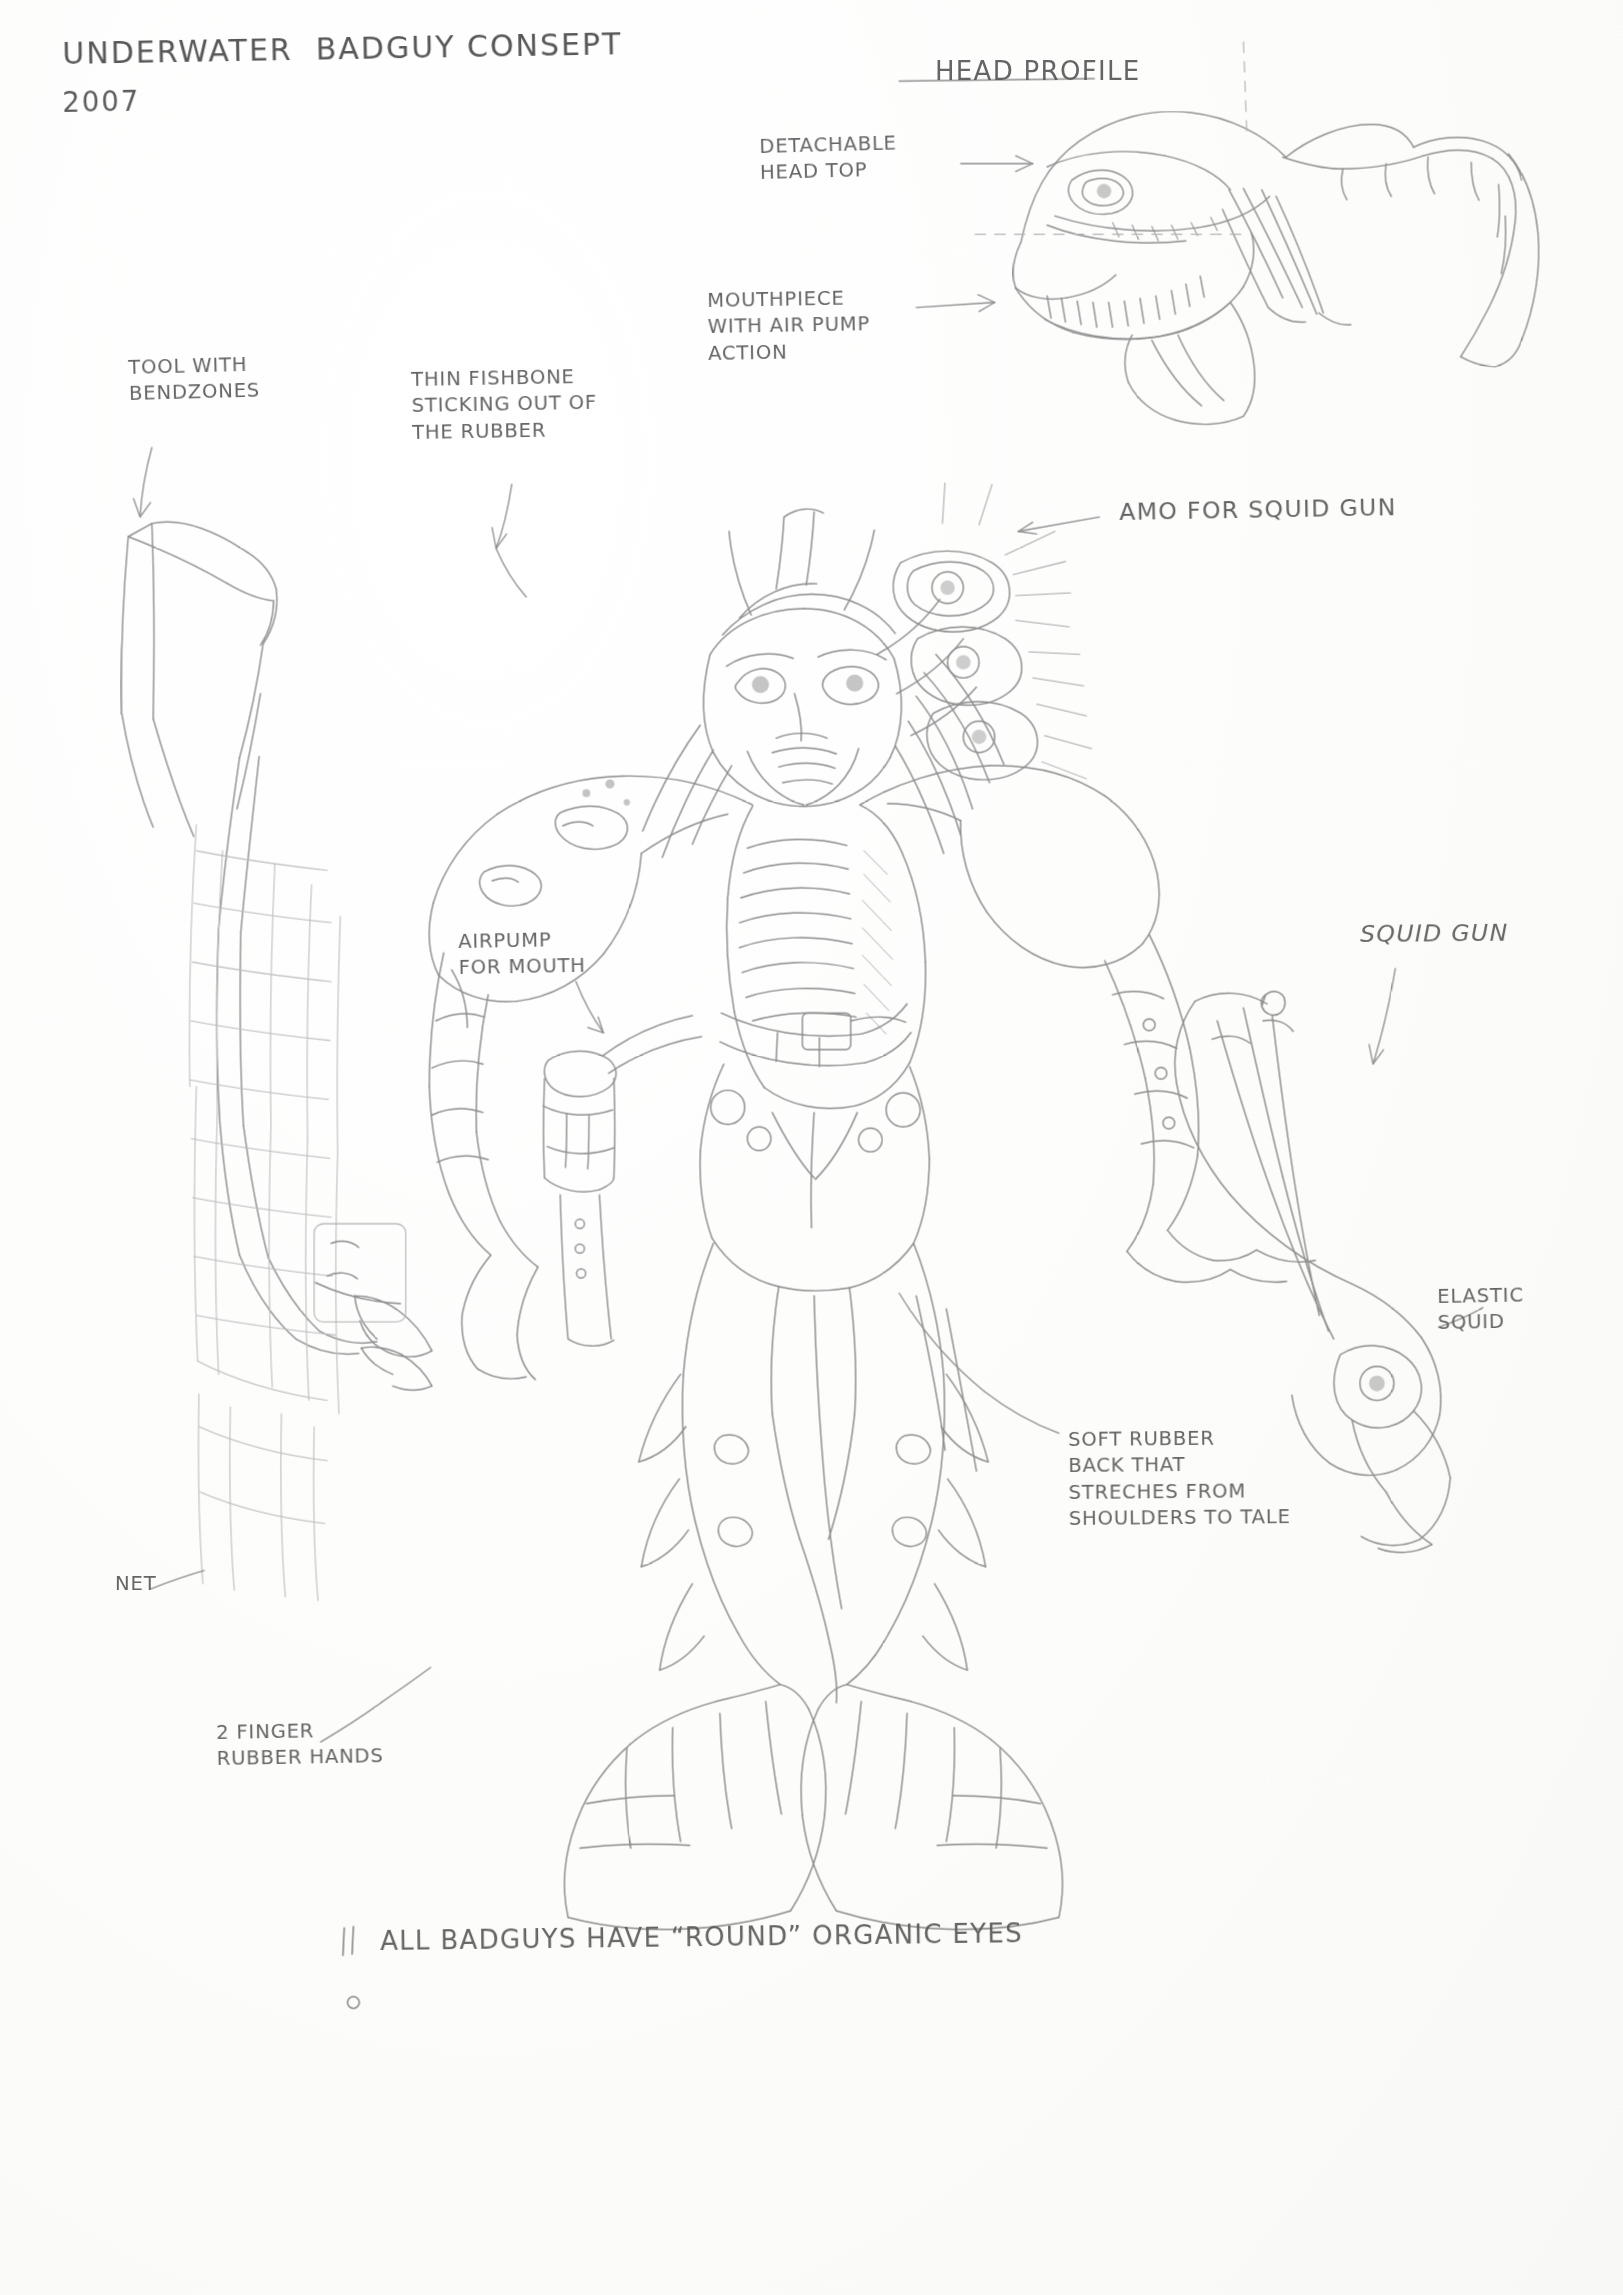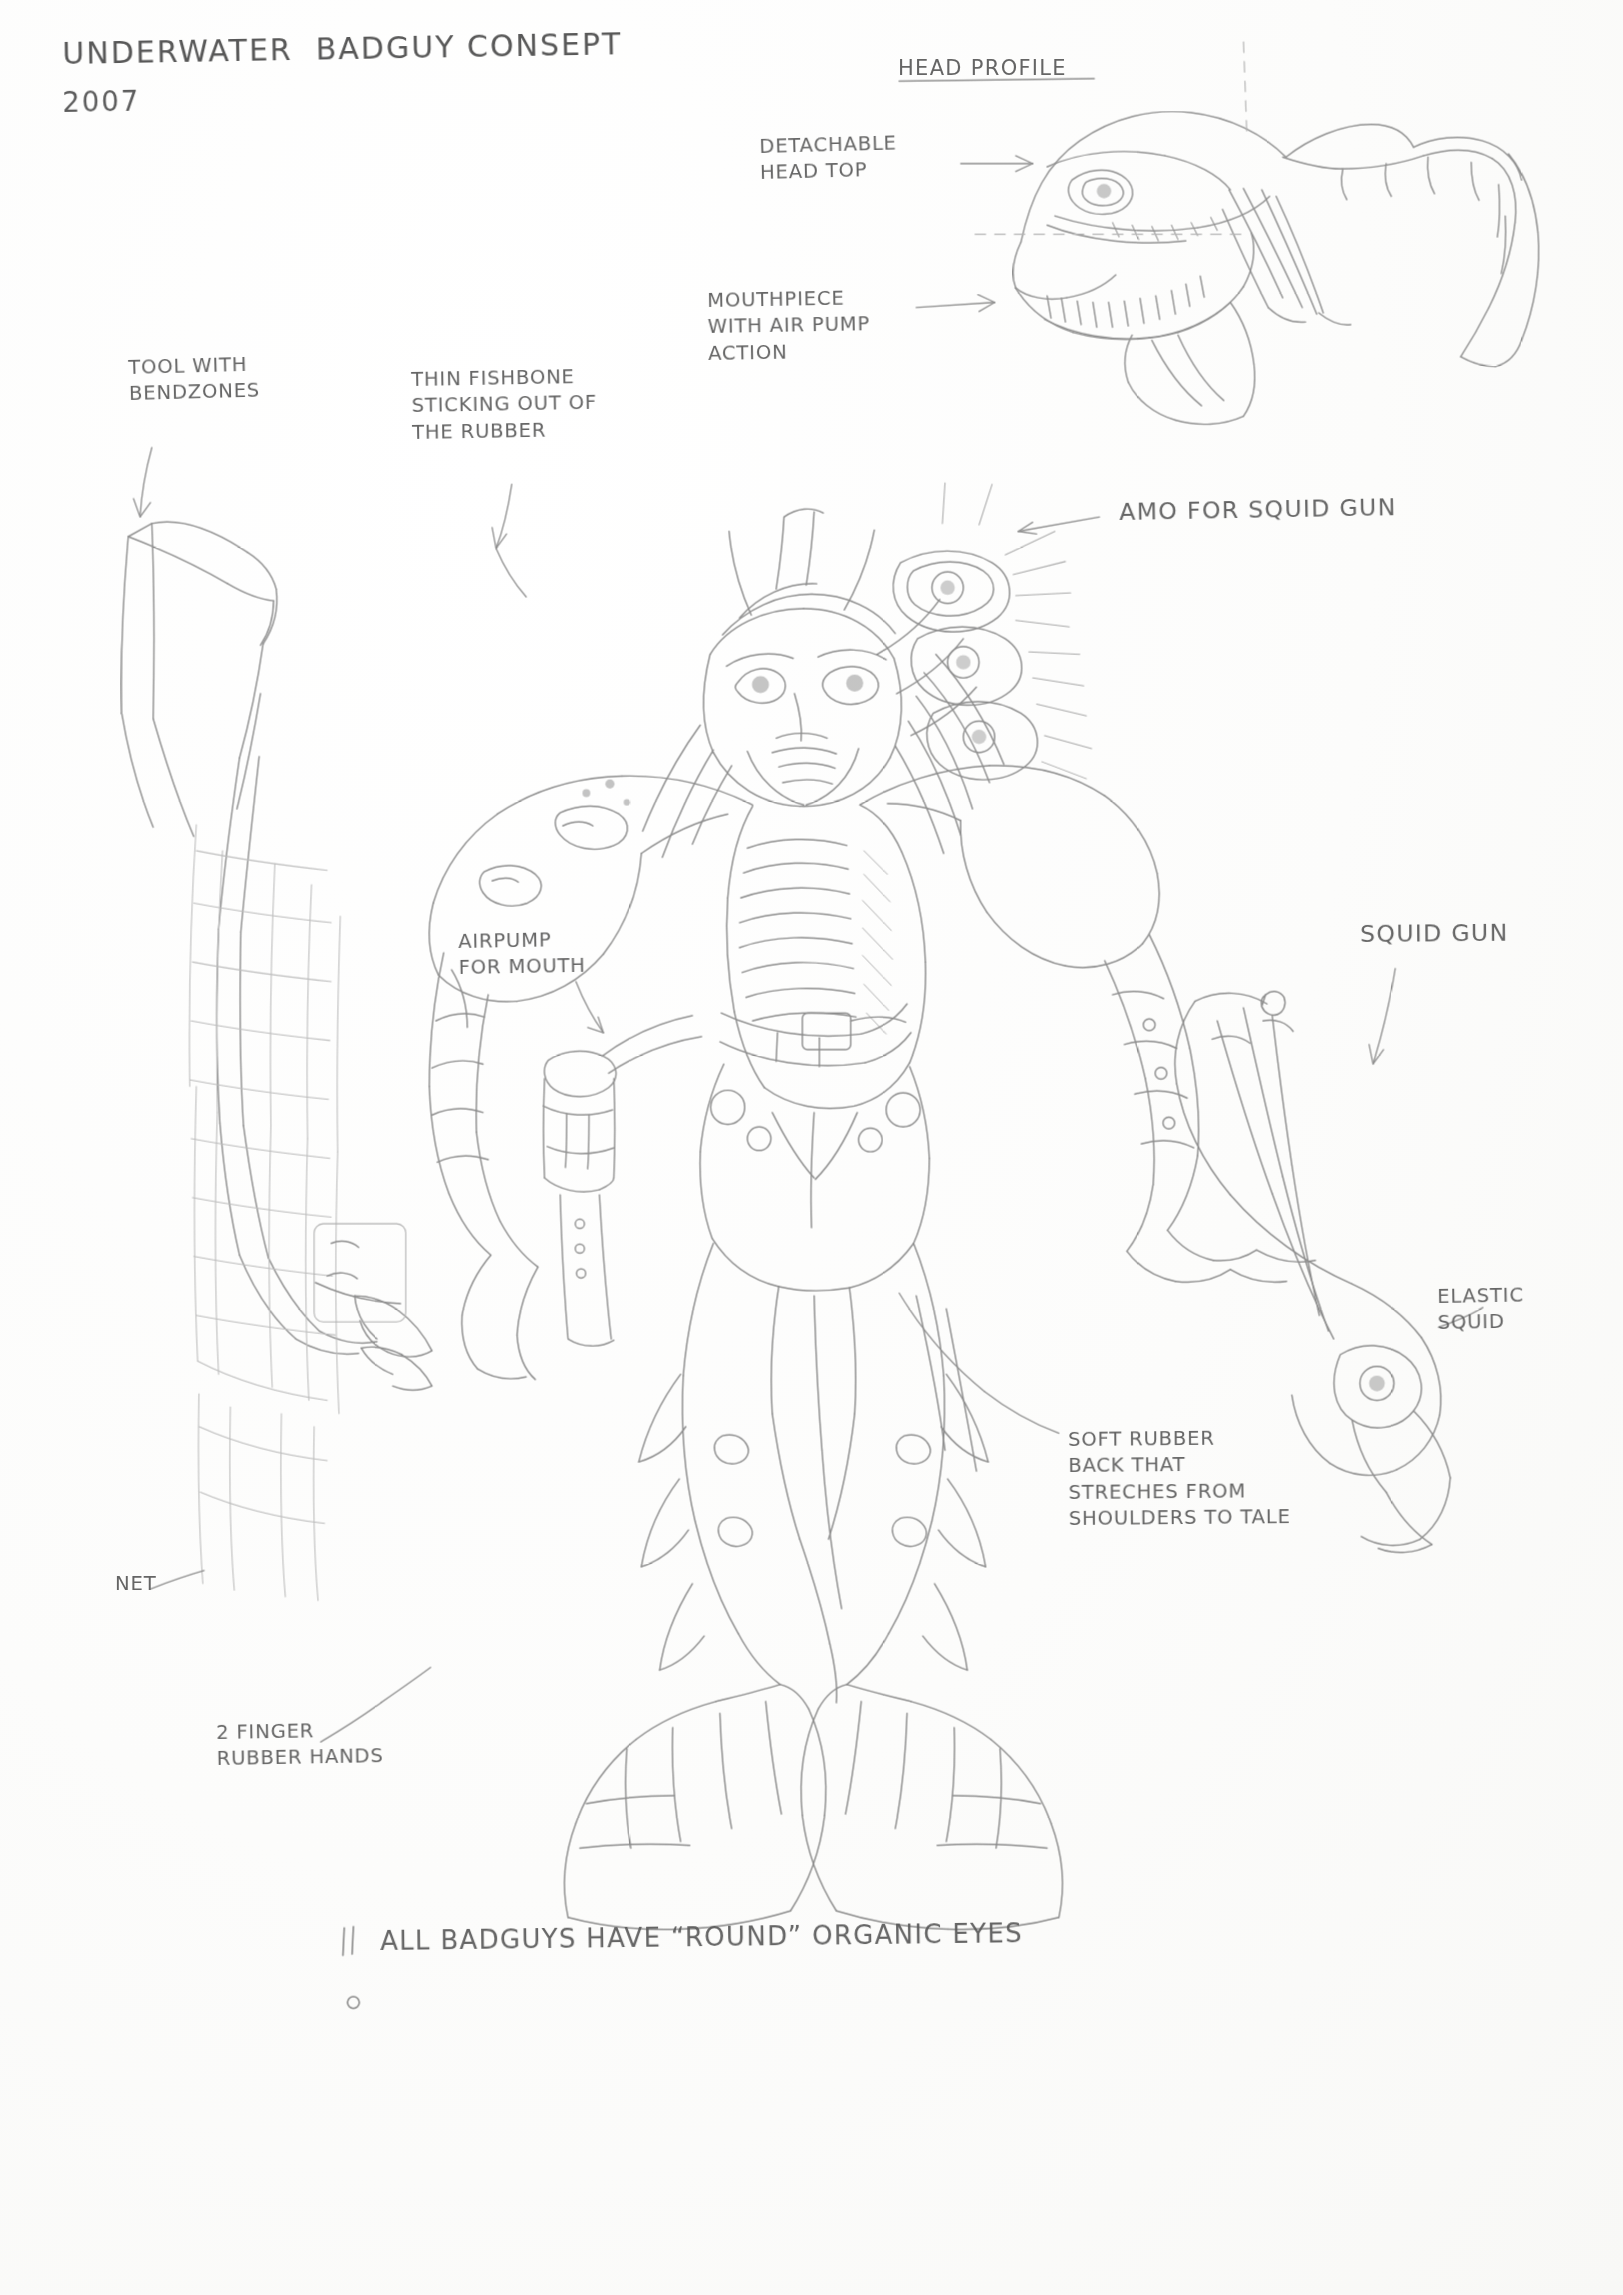--- a/index.html
+++ b/index.html
@@ -55,22 +55,23 @@
     color: #4f4f4f;
   }
   .anno.lbl {
     font-size: 19.6px;
   }
   .anno.big {
     font-size: 23.6px;
     letter-spacing: 1.3px;
   }
   .anno.head-profile {
-    font-size: 21px;
+    font-size: 26px;
     letter-spacing: 1.3px;
+    margin-left: 37px;
   }
 </style>
 </head>
 <body>
 
 <div id="paper"></div>
 
 <div class="sketch-layer">
 <svg viewBox="0 0 2480 3507" preserveAspectRatio="none" xmlns="http://www.w3.org/2000/svg">
   <defs>
@@ -635,21 +636,21 @@
 
 <div class="anno lbl" style="left:128px; top:355px; transform:rotate(-1.5deg);">TOOL WITH
 BENDZONES</div>
 
 <div class="anno lbl" style="left:411px; top:367px; transform:rotate(-1deg);">THIN FISHBONE
 STICKING OUT OF
 THE RUBBER</div>
 
 <div class="anno big" style="left:1119px; top:497px; transform:rotate(-1deg);">AMO FOR SQUID GUN</div>
 
-<div class="anno big" style="left:1360px; top:919px; transform:rotate(-0.5deg);">SQUID GUN</div>
+<div class="anno big" style="left:1360px; top:919px; transform:rotate(-0.5deg);font-style:italic;">SQUID GUN</div>
 
 <div class="anno lbl" style="left:458px; top:929px; transform:rotate(-1deg);">AIRPUMP
 FOR MOUTH</div>
 
 <div class="anno lbl" style="left:1437px; top:1284px; transform:rotate(-1deg);">ELASTIC
 SQUID</div>
 
 <div class="anno lbl" style="left:1068px; top:1427px; transform:rotate(-0.5deg);">SOFT RUBBER
 BACK THAT
 STRECHES FROM

